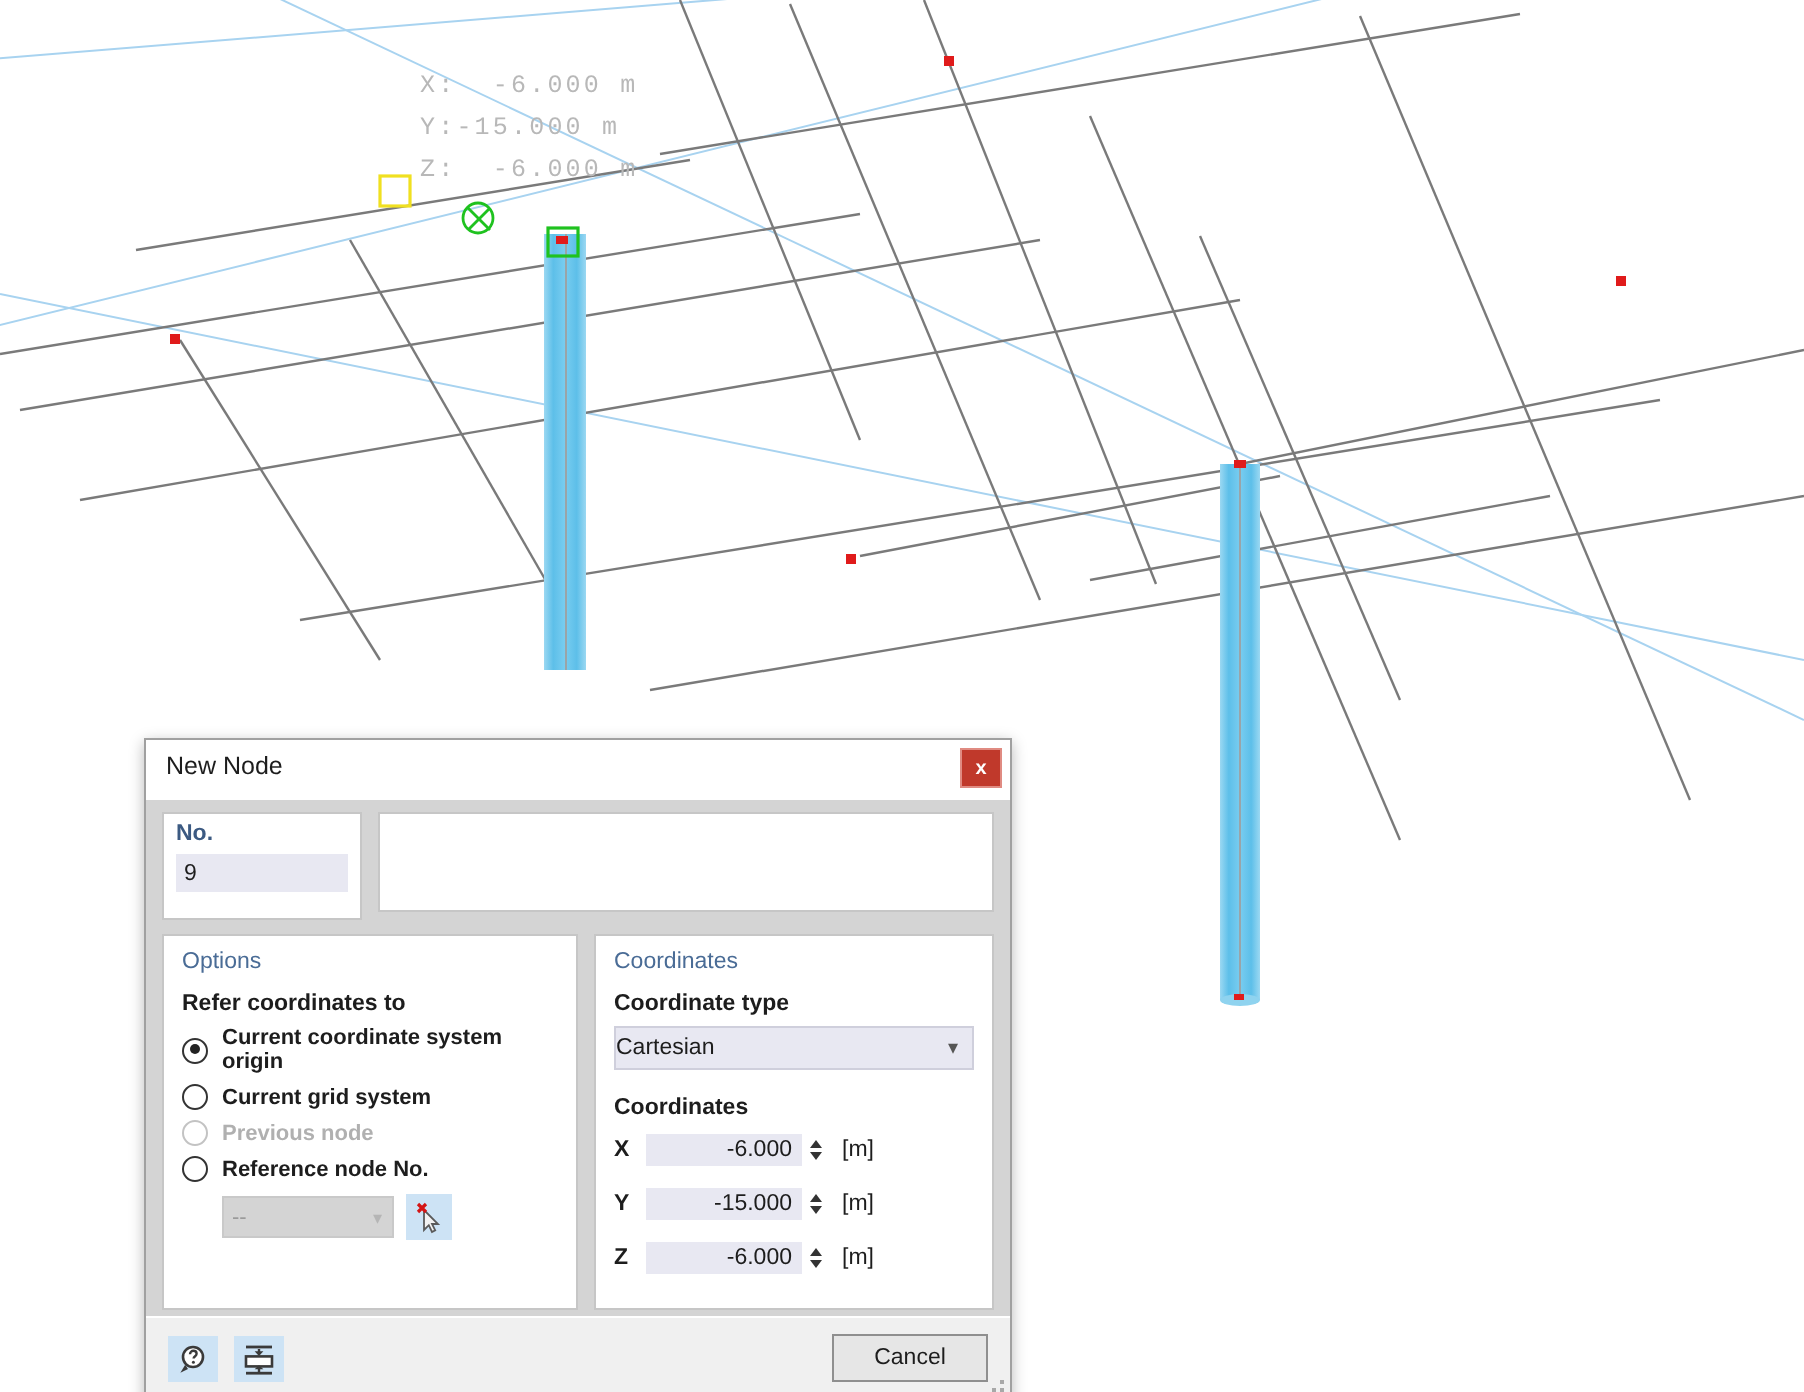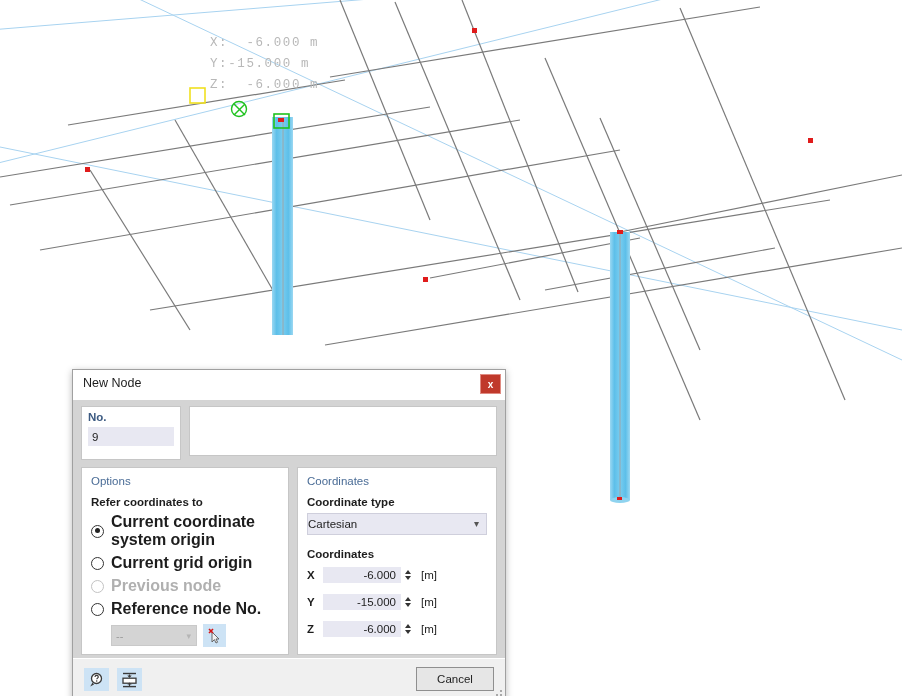--- a/index.html
+++ b/index.html
@@ -78,21 +78,21 @@
   .radio-row{display:flex;align-items:center;gap:7px;margin-bottom:5px;}
   .radio{
     width:13px;height:13px;border-radius:50%;border:1.5px solid #333;
     box-sizing:border-box;background:#fff;position:relative;flex:0 0 auto;cursor:pointer;
   }
   .radio.checked::after{
     content:"";position:absolute;left:2.5px;top:2.5px;width:5px;height:5px;
     border-radius:50%;background:#222;
   }
   .radio.disabled{border-color:#c3c3c3;}
-  .radio-label{font-size:16px;color:#1d1d1d;font-weight:bold;}
+  .radio-label{font-size:11px;color:#1d1d1d;font-weight:bold;}
   .radio-label.disabled{color:#b0b0b0;font-weight:bold;}
 
   .ref-row{display:flex;align-items:center;gap:6px;margin-top:6px;margin-left:20px;}
   .ref-select{
     width:86px;height:21px;background:#d4d4d4;border:1px solid #c9c9c9;
     font-size:11px;color:#9a9a9a;display:flex;align-items:center;
     padding:0 4px;box-sizing:border-box;position:relative;cursor:default;
   }
   .ref-select .chev{position:absolute;right:5px;top:5px;color:#b5b5b5;font-size:9px;}
   .pick-btn{
@@ -255,21 +255,21 @@
       <div class="group group-left">
         <div class="group-title">Options</div>
         <div class="sub-label">Refer coordinates to</div>
 
         <div class="radio-row">
           <span class="radio checked"></span>
           <span class="radio-label">Current coordinate system origin</span>
         </div>
         <div class="radio-row">
           <span class="radio"></span>
-          <span class="radio-label">Current grid origin</span>
+          <span class="radio-label">Current grid system</span>
         </div>
         <div class="radio-row">
           <span class="radio disabled"></span>
           <span class="radio-label disabled">Previous node</span>
         </div>
         <div class="radio-row">
           <span class="radio"></span>
           <span class="radio-label">Reference node No.</span>
         </div>
 

